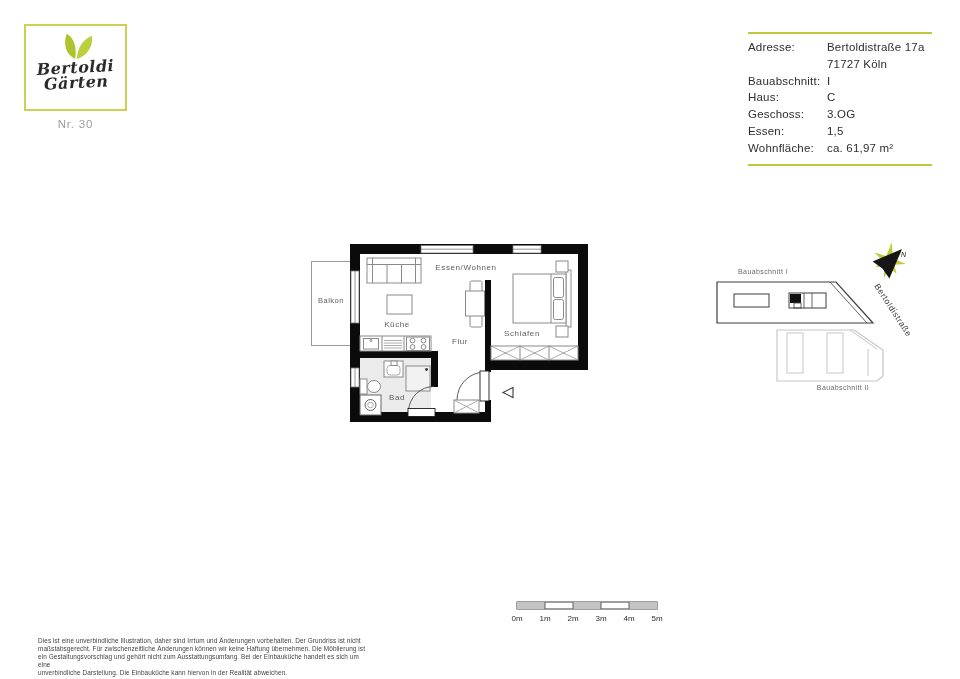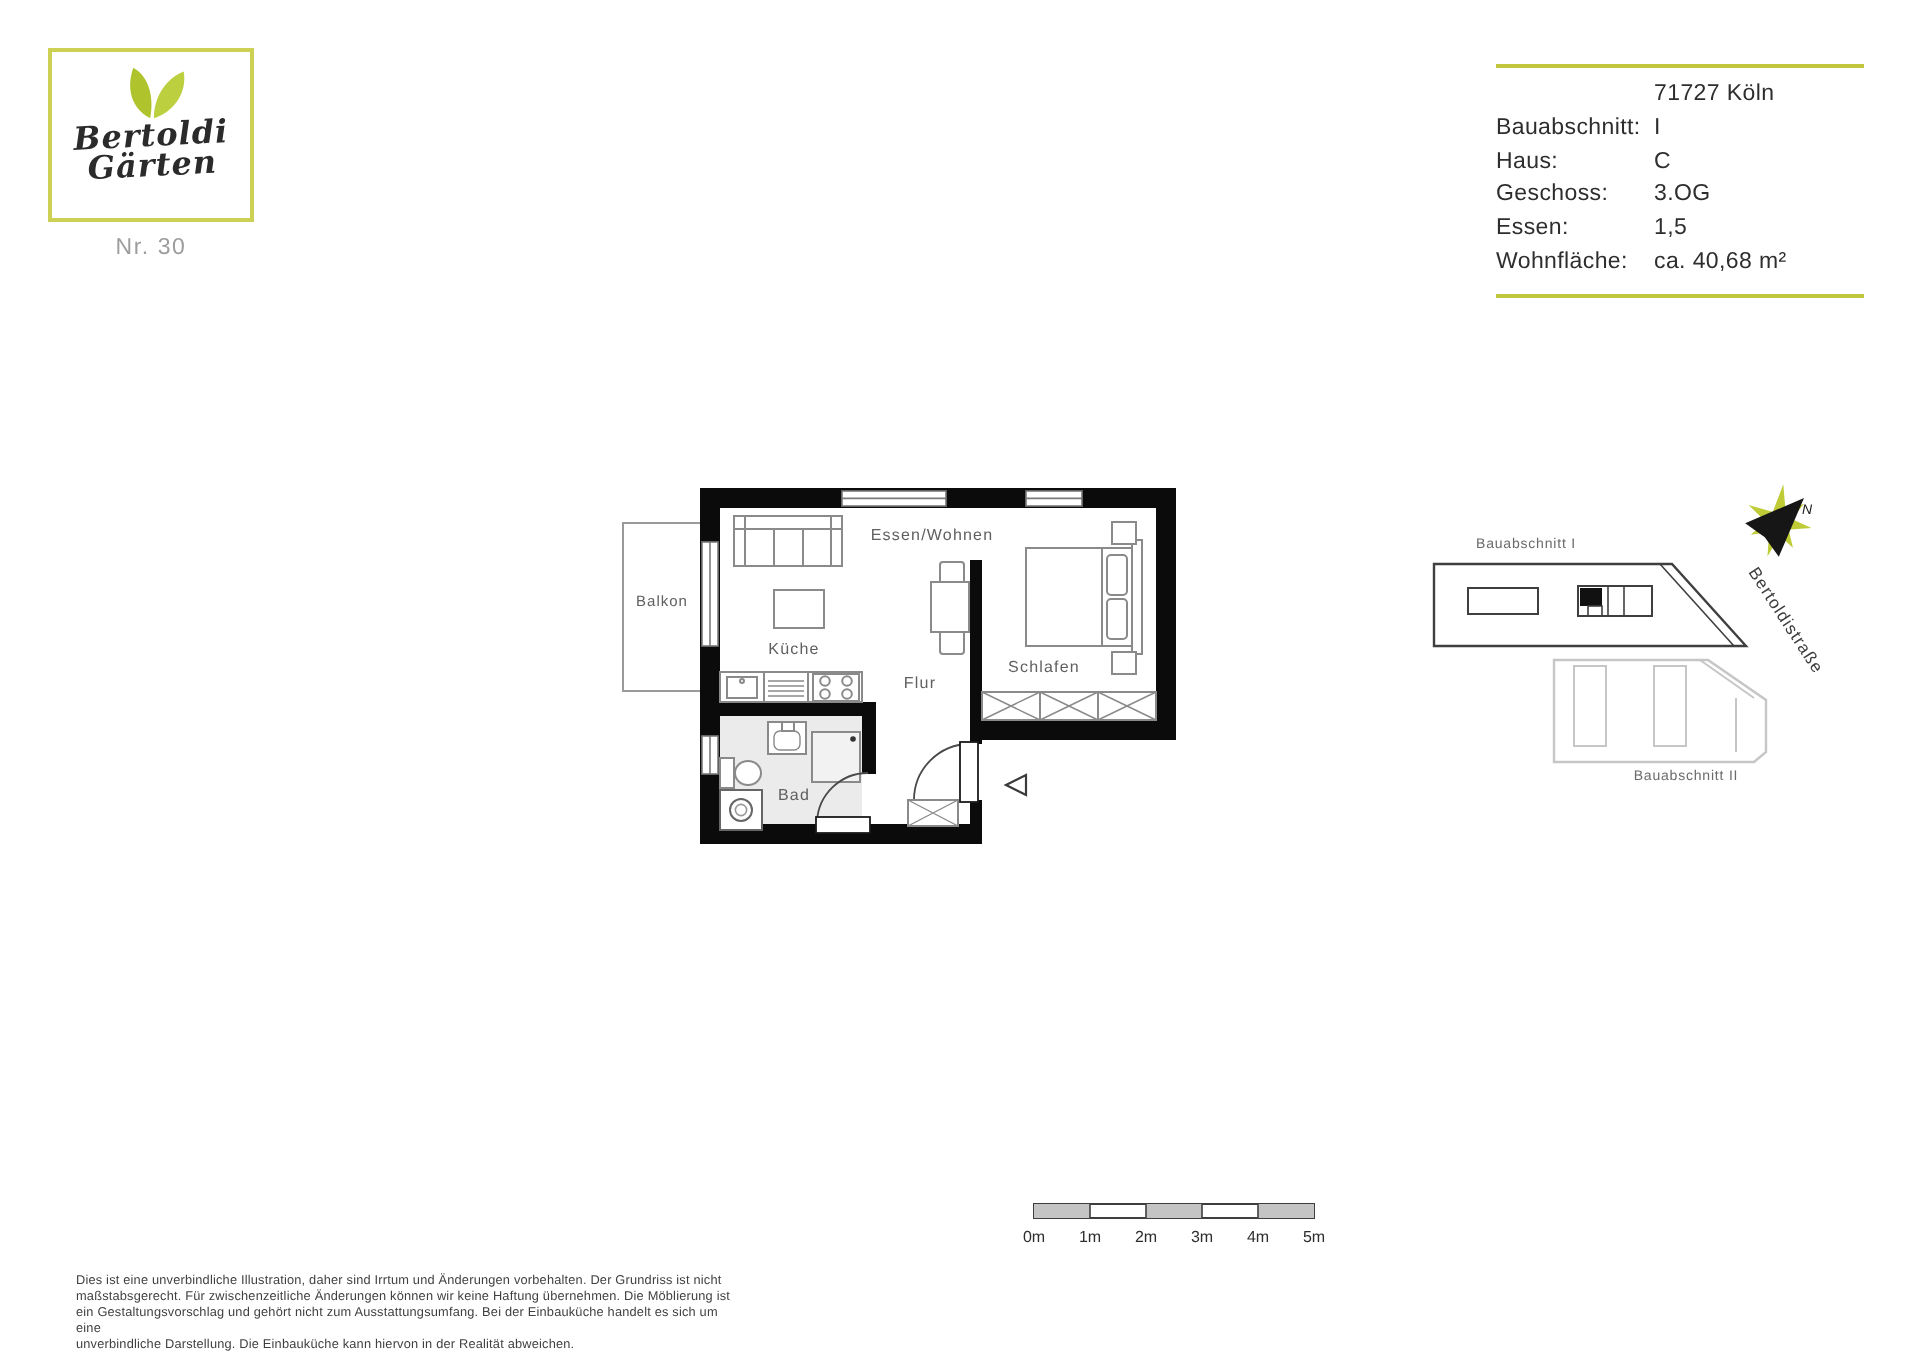--- a/index.html
+++ b/index.html
@@ -71,20 +71,24 @@
     </svg>
     <div class="logo-script">
       <div>Bertoldi</div>
       <div>Gärten</div>
     </div>
   </div>
   <div class="unit-number">Nr. 30</div>
 
   <div class="info-panel">
     <div class="info-row">
+      <span class="info-label">Adresse:</span>
+      <span class="info-value">Bertoldistraße 17a</span>
+    </div>
+    <div class="info-row">
       <span class="info-label"></span>
       <span class="info-value">71727 Köln</span>
     </div>
     <div class="info-row">
       <span class="info-label">Bauabschnitt:</span>
       <span class="info-value">I</span>
     </div>
     <div class="info-row">
       <span class="info-label">Haus:</span>
       <span class="info-value">C</span>
@@ -92,21 +96,21 @@
     <div class="info-row">
       <span class="info-label">Geschoss:</span>
       <span class="info-value">3.OG</span>
     </div>
     <div class="info-row">
       <span class="info-label">Essen:</span>
       <span class="info-value">1,5</span>
     </div>
     <div class="info-row">
       <span class="info-label">Wohnfläche:</span>
-      <span class="info-value">ca. 40,68 m²</span>
+      <span class="info-value">ca. 61,97 m²</span>
     </div>
   </div>
 
   <svg class="plan-svg" width="320" height="195" viewBox="300 238 320 195">
 
     <g>
       <rect x="311.5" y="261.5" width="39" height="84" fill="none" stroke="#9a9a9a" stroke-width="1"></rect>
       <text class="room-lbl-sm" x="331" y="303" text-anchor="middle">Balkon</text>
     </g>
 

